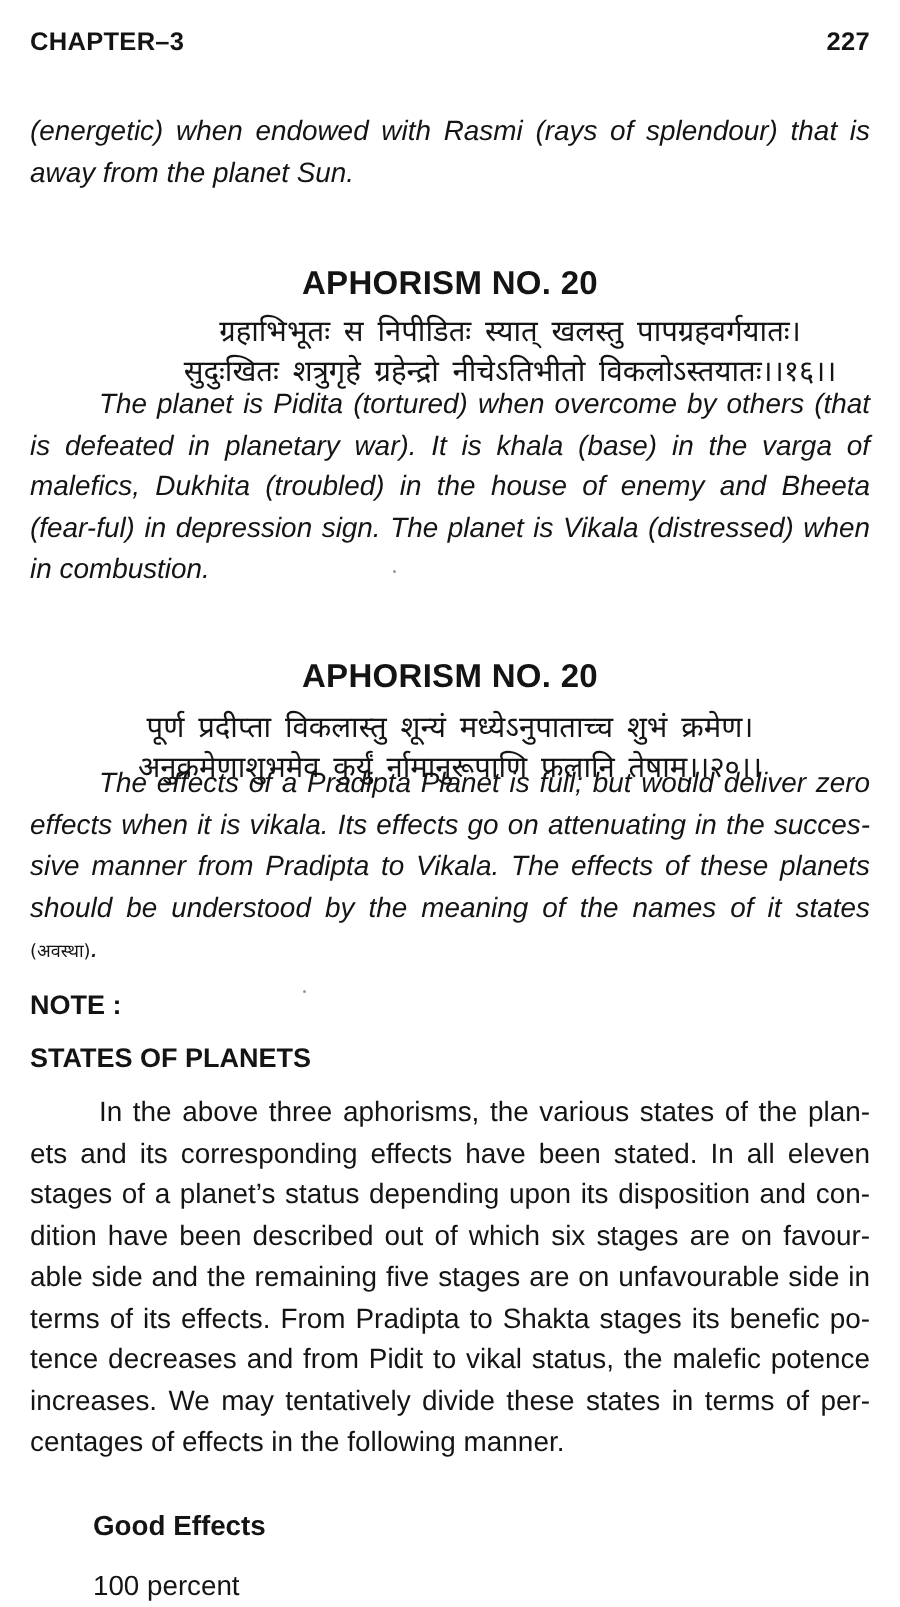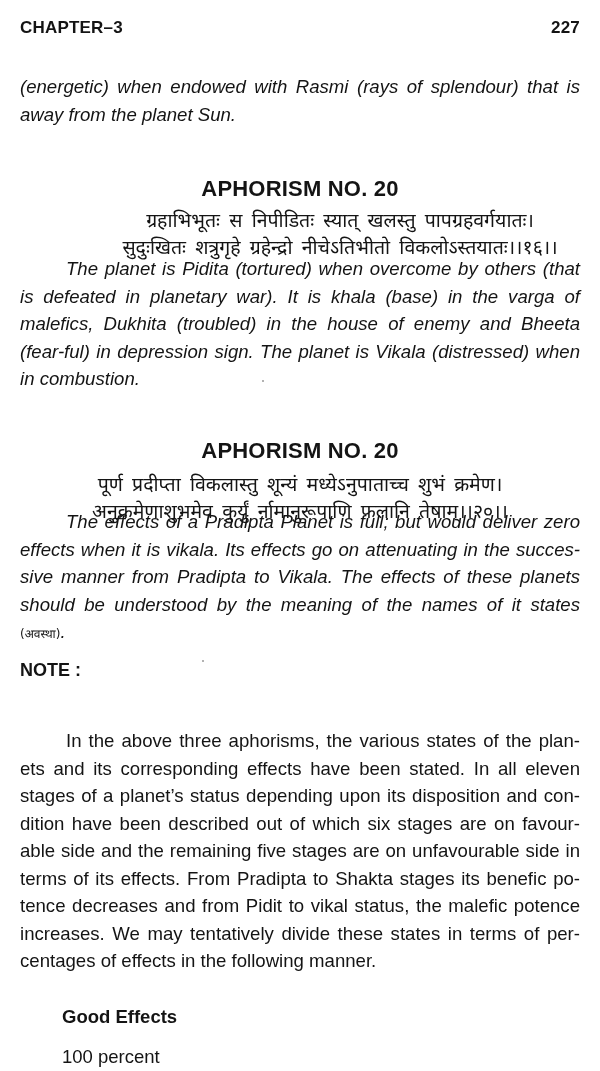--- a/index.html
+++ b/index.html
@@ -64,20 +64,21 @@
   <p class="para italic indent" style="top:255px;">The planet is Pidita (tortured) when overcome by others (that is defeated in planetary war). It is khala (base) in the varga of malefics, Dukhita (troubled) in the house of enemy and Bheeta (fear-ful) in depression sign. The planet is Vikala (distressed) when in combustion.</p>
 
   <div class="heading-center" style="top:438px;">APHORISM NO. 20</div>
   <div class="sanskrit" style="top:471px;">
     <div>पूर्ण प्रदीप्ता विकलास्तु शून्यं मध्येऽनुपाताच्च शुभं क्रमेण।</div>
     <div>अनुक्रमेणाशुभमेव कुर्युं र्नामानुरूपाणि फलानि तेषाम्।।२०।।</div>
   </div>
   <p class="para italic indent" style="top:508px;"><span>The effects of a Pradipta Planet is full; but would deliver zero effects when it is vikala. Its effects go on attenuating in the succes-sive manner from Pradipta to Vikala. The effects of these planets should be understood by the meaning of the names of it states </span><span class="deva-inline">(अवस्था)</span><span>.</span></p>
 
   <div class="subheading" style="top:660px;">NOTE :</div>
+  <div class="subheading" style="top:695px;">STATES OF PLANETS</div>
   <p class="para indent" style="top:727px; font-size:18.6px;">In the above three aphorisms, the various states of the plan-ets and its corresponding effects have been stated. In all eleven stages of a planet’s status depending upon its disposition and con-dition have been described out of which six stages are on favour-able side and the remaining five stages are on unfavourable side in terms of its effects. From Pradipta to Shakta stages its benefic po-tence decreases and from Pidit to vikal status, the malefic potence increases. We may tentatively divide these states in terms of per-centages of effects in the following manner.</p>
 
   <div class="table" style="top:966px;">
     <div class="th">Good Effects</div>
     <div class="row">
       <span>100 percent</span>
     </div>
     <div class="row">
       <span class="c1">Sukhita</span>
       <span>85 percent</span>

